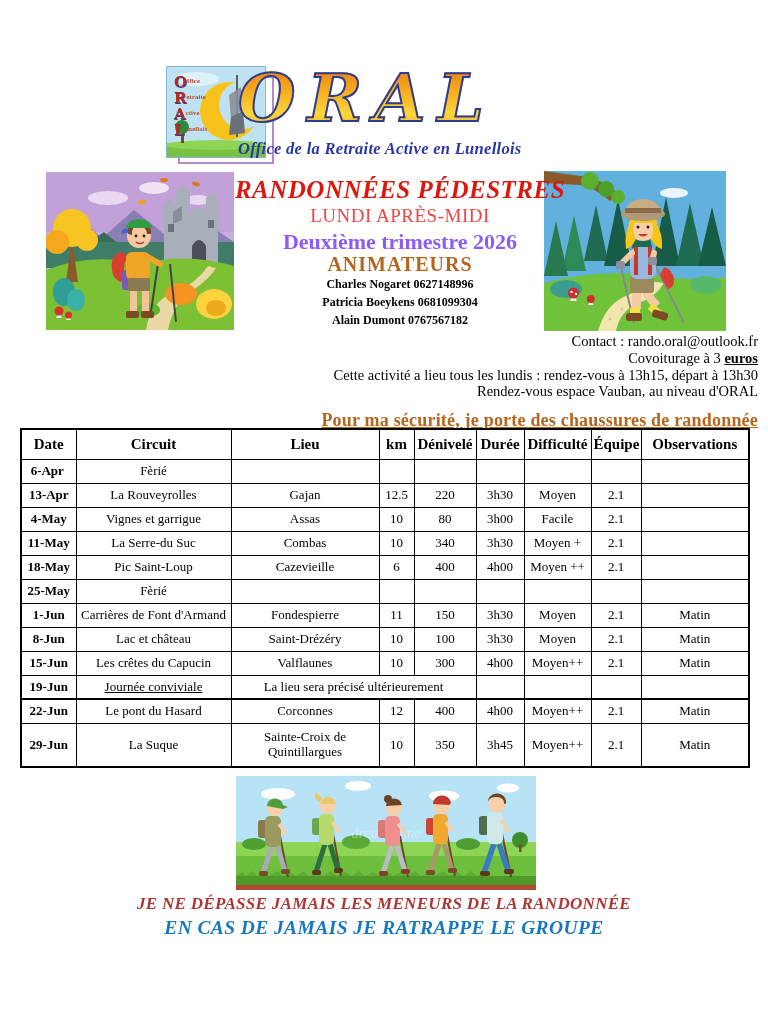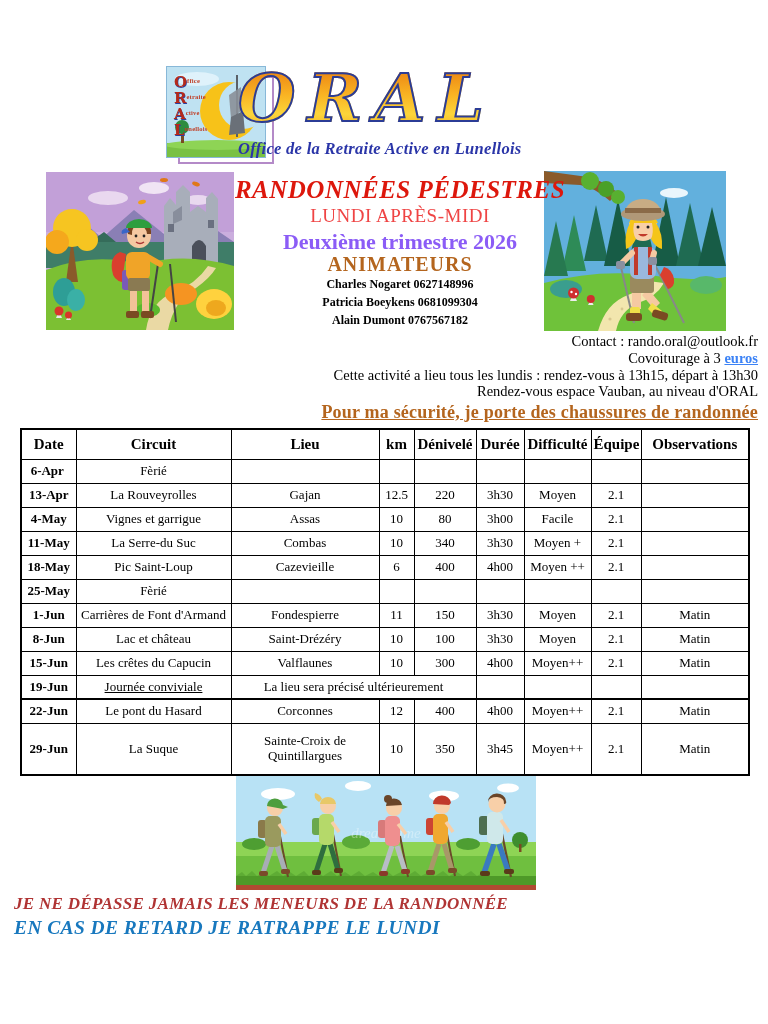--- a/index.html
+++ b/index.html
@@ -36,40 +36,40 @@
   .intro{left:180px;top:179px;width:440px;text-align:center}
   .activity-title{font-size:25px;line-height:22px;font-weight:bold;font-style:italic;color:#dd170c;letter-spacing:0.5px}
   .day-title{font-size:19px;line-height:29px;font-weight:normal;color:#ef4444;letter-spacing:0.5px}
   .quarter{font-size:22px;line-height:24px;font-weight:bold;color:#8b5cf6}
   .animateurs-heading{font-size:20px;line-height:21px;font-weight:bold;color:#b4651e;letter-spacing:1px}
   .animateur{font-size:12px;line-height:18px;font-weight:bold;color:#000}
 
   
   .contact-block{left:18px;top:333px;width:740px;text-align:right}
   .c-line{font-size:14.5px;line-height:17px;color:#000}
-  .euros-link{color:#3b82f6;font-weight:bold;text-decoration:underline}
+  .euros-link{color:#000000;font-weight:bold;text-decoration:underline}
   .c-small{font-size:14.5px;line-height:16px}
-  .safety-line{font-size:18px;line-height:22px;font-weight:bold;color:#b4651e;text-decoration:underline;margin-top:2px;letter-spacing:0.2px}
+  .safety-line{font-size:18px;line-height:22px;font-weight:bold;color:#b4651e;text-decoration:underline;margin-top:10px;letter-spacing:0.2px}
 
   
   .sched{left:20px;top:428px}
   table{border-collapse:collapse;table-layout:fixed;width:728px;font-family:"Liberation Serif",serif}
   th,td{border:1.5px solid #000;text-align:center;vertical-align:middle;font-size:13px;padding:0 2px;overflow:hidden}
   table{border:2px solid #000}
   th{font-weight:bold;height:30px;font-size:15px}
   tr.r{height:24px}
-  tr.r-tall{height:52px}
+  tr.r-tall{height:44px}
   td.c-date{font-weight:bold}
   td.noleft{border-left:none;padding-right:5px}
   td.u span{text-decoration:underline}
   tr.thickb td{border-bottom-width:2.5px}
   td.wrap{line-height:1.1}
 
   
-  .footer{left:14px;top:893px;width:740px;}
+  .footer{left:14px;top:893px;width:740px;text-align:center}
   .foot1{font-size:17px;line-height:22px;font-weight:bold;font-style:italic;color:#b03434;letter-spacing:0.3px}
   .foot2{font-size:19.5px;line-height:25px;font-weight:bold;font-style:italic;color:#1878be;letter-spacing:0.4px}
 </style>
 </head>
 <body>
 
 <div class="page">
 
   <div class="abs logo">
     <div class="logo-shadow"></div>
@@ -481,16 +481,16 @@
       <path d="M13,44 L21,56" stroke="#f8cfa8" stroke-width="3.5"></path>
       <circle cx="9" cy="28" r="8.5" fill="#f8cfa8"></circle>
       <path d="M0,26 a9,8 0 0 1 18,-1 q1,3 -2,3 q1,-6 -7,-7 q-8,0 -9,5 Z" fill="#6a4528"></path>
       <rect x="-8" y="95" width="10" height="5" rx="2" fill="#5a3a1a"></rect>
       <rect x="16" y="93" width="10" height="5" rx="2" fill="#5a3a1a"></rect>
     </g>
   </svg>
 
   <div class="abs footer">
     <div class="foot1">JE NE DÉPASSE JAMAIS LES MENEURS DE LA RANDONNÉE</div>
-    <div class="foot2">EN CAS DE RETARD JE RATRAPPE LE LUNDI</div>
+    <div class="foot2">EN CAS DE JAMAIS JE RATRAPPE LE GROUPE</div>
   </div>
 
 </div>
 
 </body></html>

